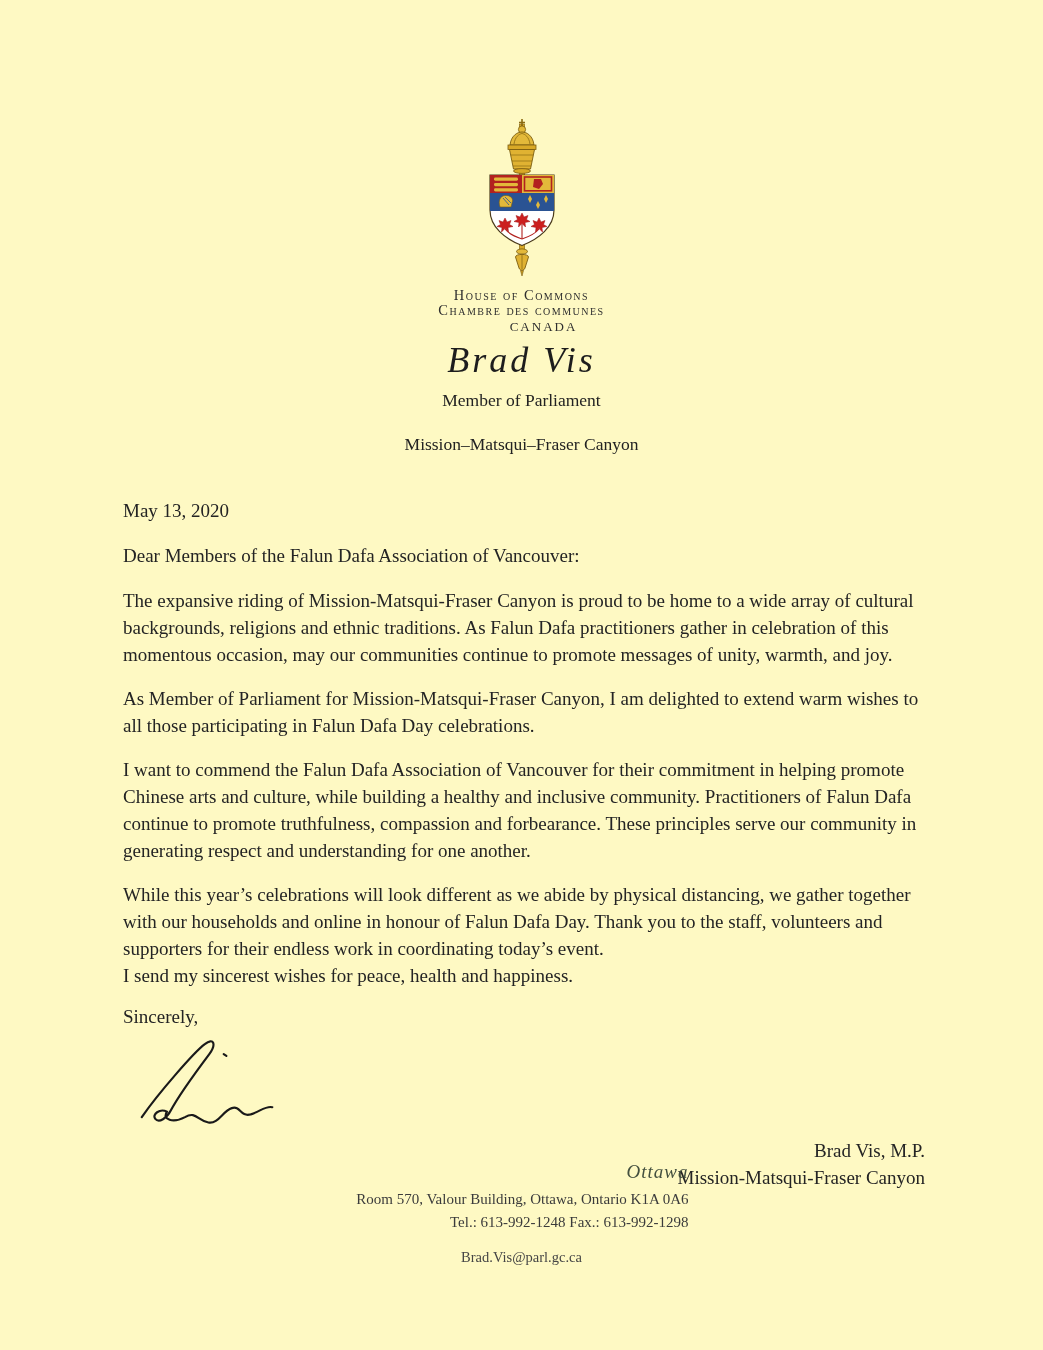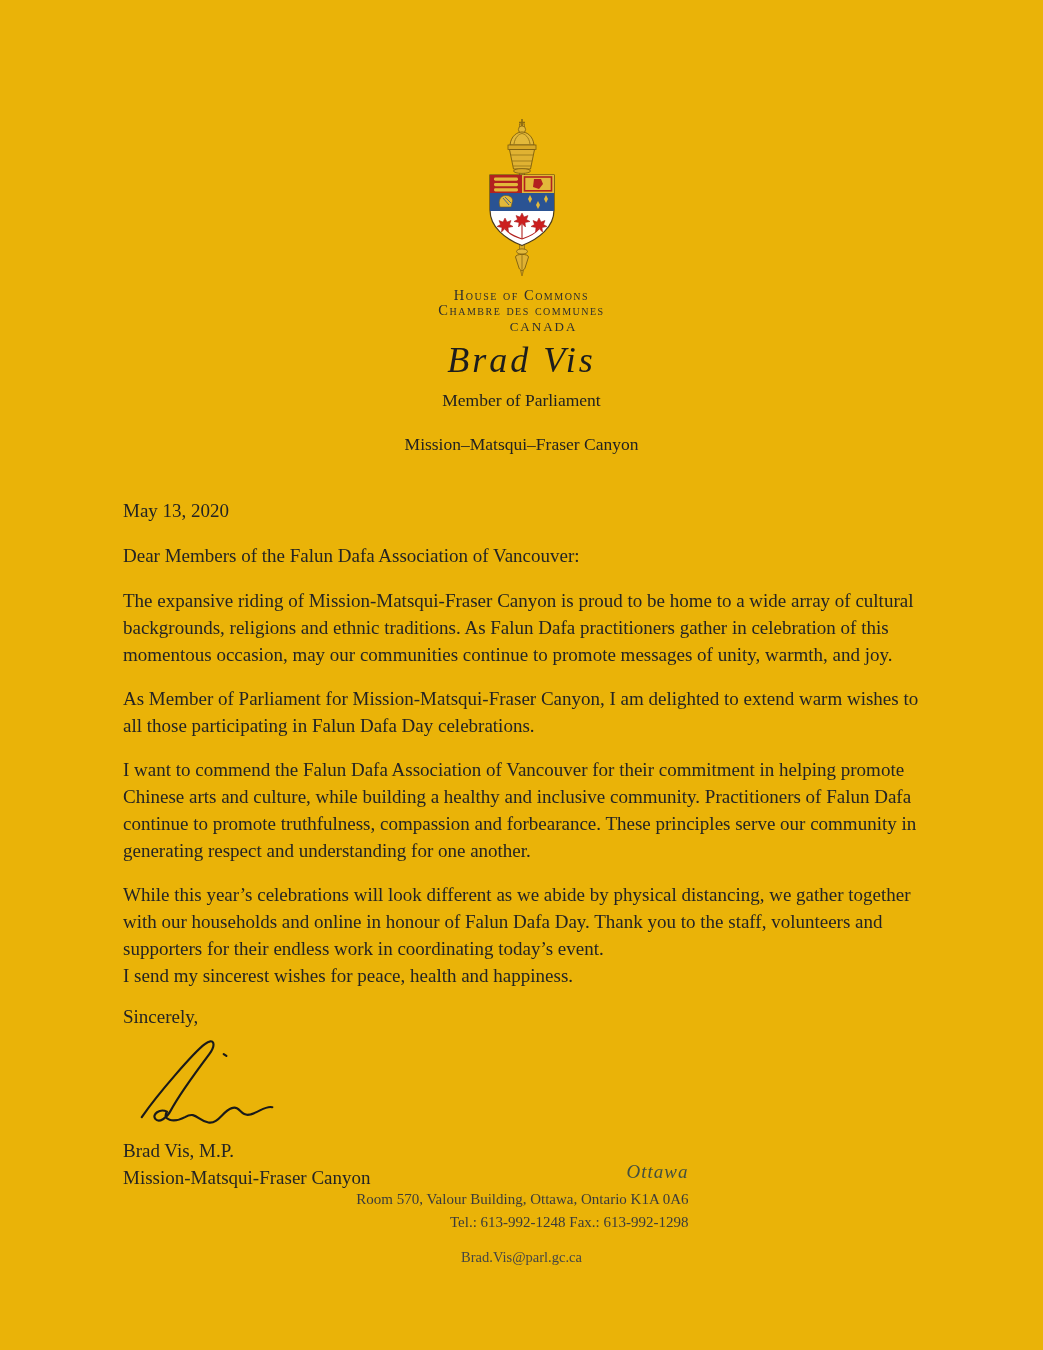--- a/index.html
+++ b/index.html
@@ -1,21 +1,21 @@
 <!DOCTYPE html>
 <html><head>
 <meta charset="utf-8">
 <style>
   html, body { margin: 0; padding: 0; background: #888; }
   .page {
     position: relative;
     width: 1043px;
     height: 1350px;
     margin: 0 auto;
-    background: #eab308;
+    background: #fef9c3;
     font-family: "Liberation Serif", "DejaVu Serif", serif;
     color: #242424;
     overflow: hidden;
   }
 
   
   .header { padding-top: 118px; text-align: center; }
   .emblem { display: inline-block; }
   .org-lines { margin-top: 6px; line-height: 15px; }
   .org-line {
@@ -47,21 +47,21 @@
     margin: 42px 118px 0 123px;
     font-size: 19px;
     line-height: 27px;
     color: #242424;
   }
   .letter-body p { margin: 0 0 17px 0; }
   .letter-body p.tight { margin-bottom: 0; }
 
   .signature-wrap { margin: 6px 0 2px 8px; }
 
-  .signer { line-height: 27px; }
+  .signer { line-height: 27px; text-align: right; }
 
   
   .footer { position: absolute; top: 1160px; left: 0; right: 0; }
   .footer-cols { display: flex; justify-content: center; align-items: center; }
   .f-col-left  { width: 348px; text-align: right; padding-right: 13px; }
   .f-col-right { width: 400px; text-align: left;  padding-left: 13px; }
   .f-divider { width: 1px; background: #6a6a6a; }
   .f-script {
     font-style: italic;
     font-size: 19px;

